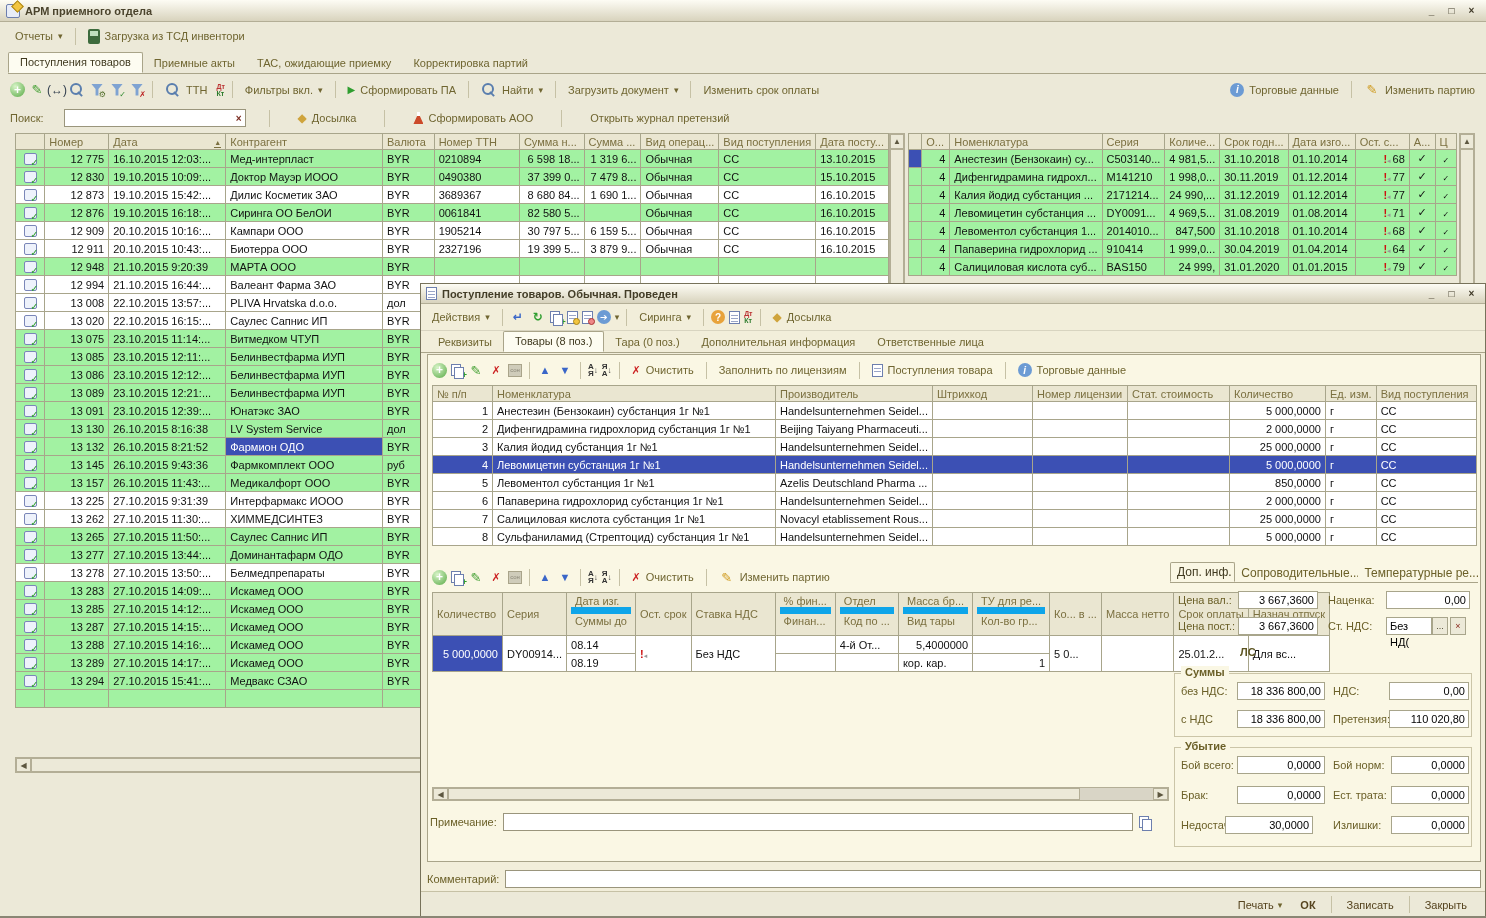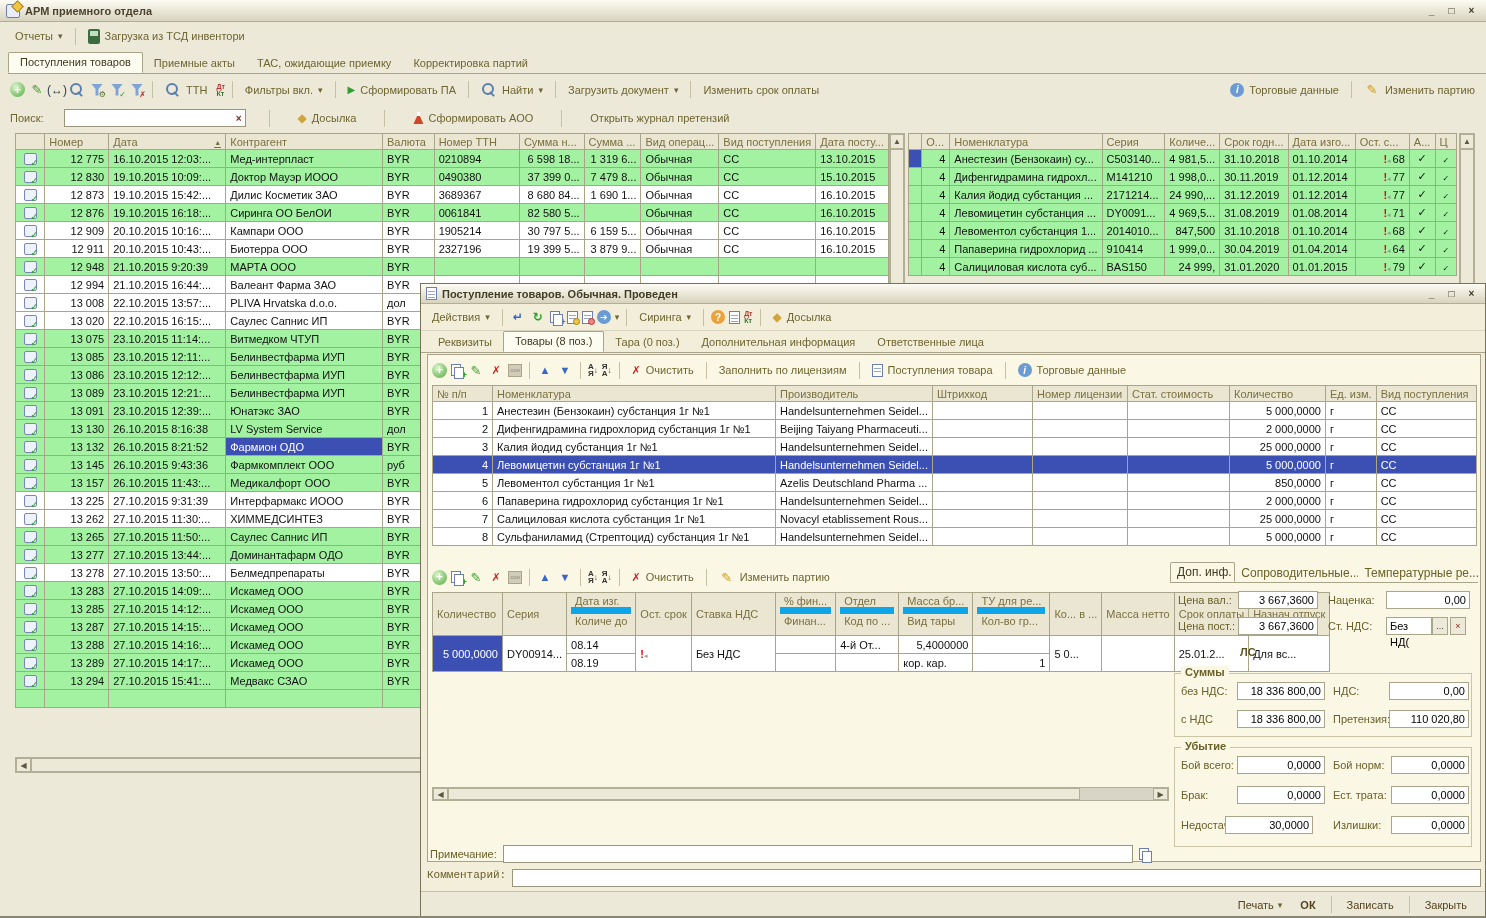--- a/index.html
+++ b/index.html
@@ -103,22 +103,22 @@
   
   .side{position:absolute;left:742px;top:208px;width:308px;height:296px;font-size:11px;color:#6b6028;}
   .side .stabs{display:flex;height:20px;align-items:flex-end;border-bottom:1px solid #a9a489;}
   .side .stab{padding:2px 6px;white-space:nowrap;overflow:hidden;font-size:12px;}
   .side .stab.active{background:#faf7e4;border:1px solid #a9a489;border-bottom:1px solid #faf7e4;border-radius:2px 2px 0 0;color:#403a20;}
   .fld{position:absolute;height:18px;line-height:18px;white-space:nowrap;}
   .inbox{position:absolute;height:18px;line-height:16px;background:#fff;border:1px solid #a8a58b;padding:0 3px;text-align:right;color:#000;}
   .fieldset{position:absolute;border:1px solid #cbc5a8;}
   .fieldset .legend{position:absolute;top:-8px;left:6px;background:#faf7e4;padding:0 4px;font-weight:bold;color:#6b6028;}
   .minibtn{position:absolute;height:18px;width:16px;background:#ece9d8;border:1px solid #a8a58b;display:flex;align-items:center;justify-content:center;font-size:9px;color:#4a432c;}
-  .note-row{position:absolute;left:2px;top:456px;width:740px;height:22px;display:flex;align-items:center;gap:6px;color:#6b6028;margin-top:32px;}
-  .cmt-row{position:absolute;left:6px;top:585px;width:1054px;height:20px;display:flex;gap:6px;color:#6b6028;font-family:Liberation Mono, monospace;}
+  .note-row{position:absolute;left:2px;top:456px;width:740px;height:22px;display:flex;align-items:center;gap:6px;color:#6b6028;}
+  .cmt-row{position:absolute;left:6px;top:585px;width:1054px;height:20px;display:flex;align-items:center;gap:6px;color:#6b6028;}
   .btnbar{position:absolute;left:0;right:0;bottom:0;height:26px;background:#ece9d8;border-top:1px solid #c6c1a5;
     display:flex;align-items:center;justify-content:flex-end;gap:6px;padding:0 12px;color:#55431e;}
   .fbtn{display:inline-flex;align-items:center;gap:4px;padding:2px 6px;white-space:nowrap;}
   .bold{font-weight:bold;}
 </style>
 </head>
 <body>
 
 <div class="screen">
 
@@ -1087,21 +1087,21 @@
               <col style="width:54px">
               <col style="width:55px">
               <col style="width:48px">
           </colgroup>
           <thead id="batch-head">
               <tr>
                 <th class="bh-qty" rowspan="2">Количество</th>
                 <th rowspan="2">Серия</th>
                 <th class="bh-split" rowspan="2">
                   <div>Дата изг.</div>
-                  <div>Количе до</div>
+                  <div>Суммы до</div>
                 </th>
                 <th rowspan="2">Ост. срок</th>
                 <th rowspan="2">Ставка НДС</th>
                 <th class="bh-split" rowspan="2">
                   <div>% фин...</div>
                   <div>Финан...</div>
                 </th>
                 <th class="bh-split" rowspan="2">
                   <div>Отдел</div>
                   <div>Код по ...</div>

